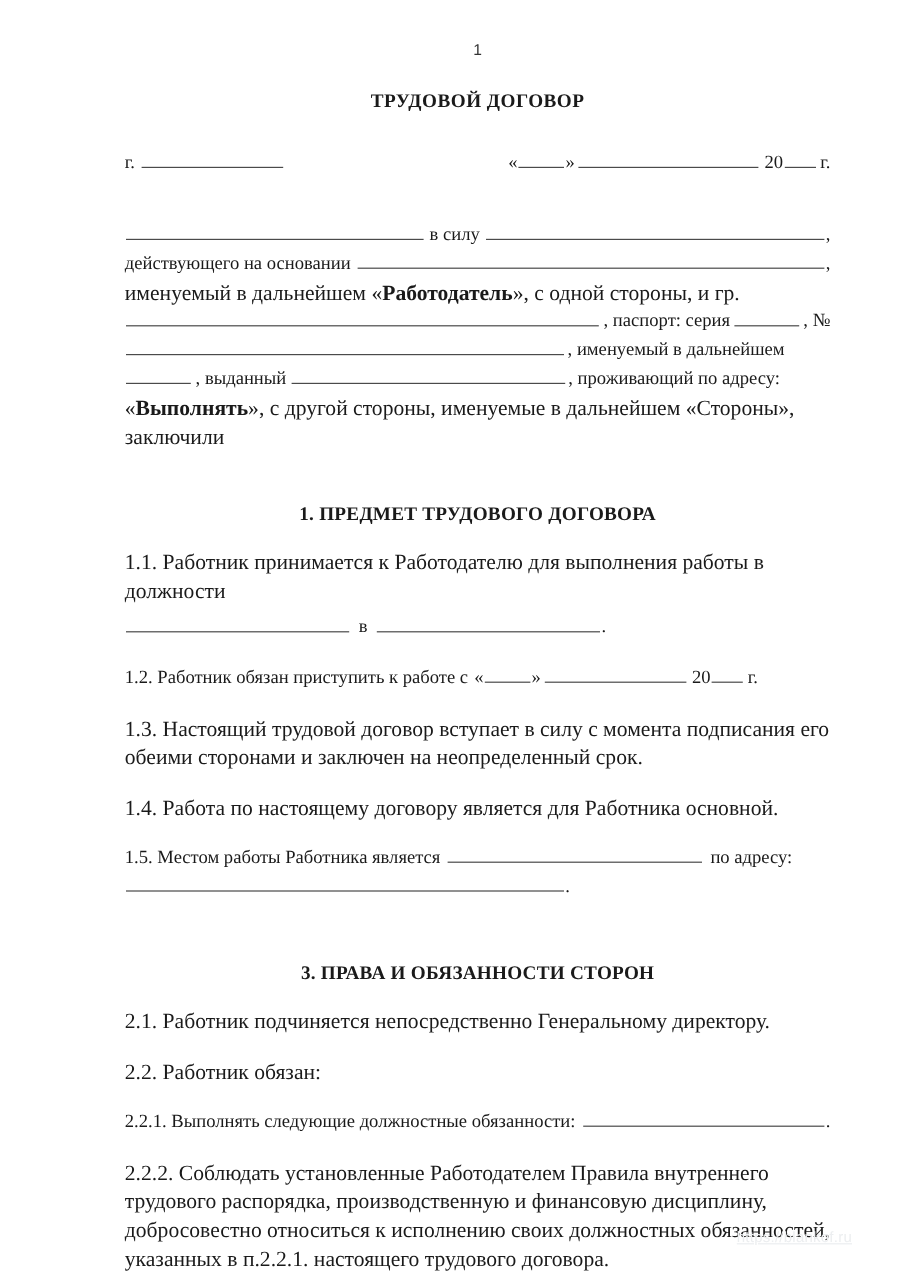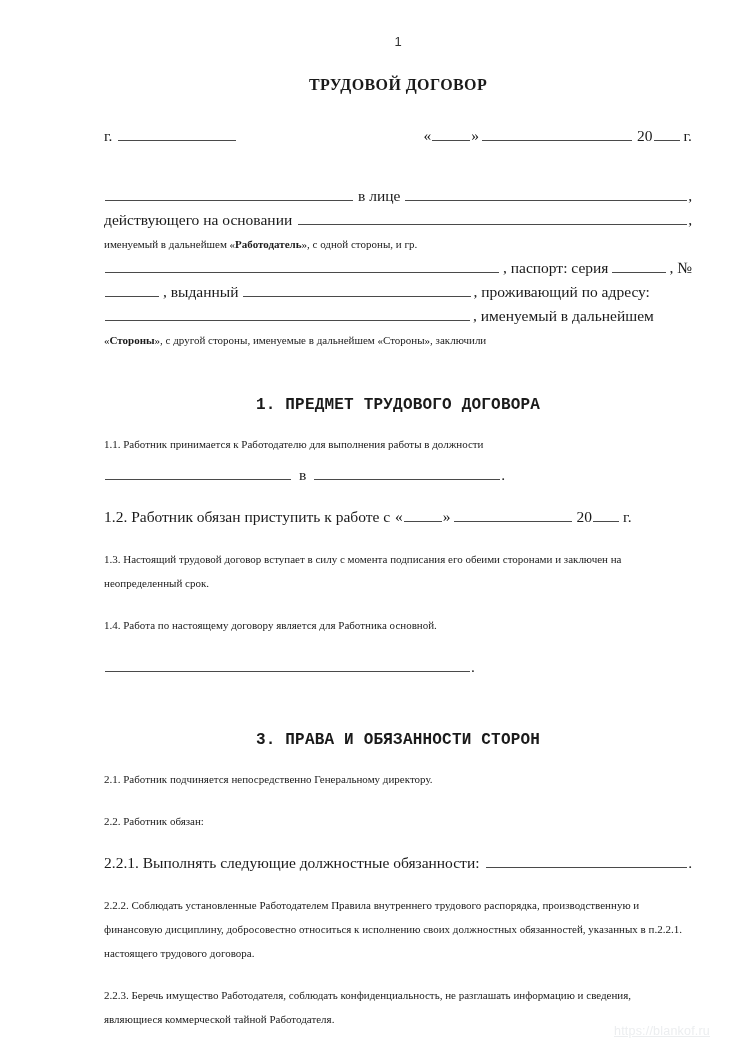--- a/index.html
+++ b/index.html
@@ -36,24 +36,23 @@
     font-weight: bold;
     font-size: 16px;
     letter-spacing: 0.4px;
     margin-top: 27px;
   }
   .section-title {
     text-align: center;
     font-weight: bold;
     font-size: 16px;
     letter-spacing: 0.2px;
-    font-family: Liberation Mono, monospace;
   }
   .para {
-    font-size: 11px;
+    font-size: 18px;
     line-height: 24px;
     text-align: left;
   }
   .row {
     display: flex;
     align-items: baseline;
     font-size: 15.5px;
     line-height: 24px;
   }
   .spacer-between {
@@ -118,21 +117,21 @@
       <span style="margin-left:4px;">20</span>
       <span class="fill tiny"></span>
       <span style="margin-left:3px;">г.</span>
     </div>
 
     <div class="gap-lg"></div>
     <div class="gap-sm"></div>
 
     <div class="row">
       <span class="fill w-half"></span>
-      <span style="margin:0 4px;">в лице</span>
+      <span style="margin:0 4px;">в силу</span>
       <span class="fill grow"></span>
       <span>,</span>
     </div>
 
     <div class="row">
       <span>действующего на основании</span>
       <span class="fill grow" style="margin-left:6px;"></span>
       <span>,</span>
     </div>
 
@@ -141,33 +140,33 @@
     </div>
 
     <div class="row">
       <span class="fill grow"></span>
       <span style="margin:0 3px;">, паспорт: серия</span>
       <span class="fill w-ms"></span>
       <span style="margin-left:2px;">, №</span>
     </div>
 
     <div class="row">
+      <span class="fill w-full"></span>
+      <span style="margin-left:2px;">, именуемый в дальнейшем</span>
+    </div>
+
+    <div class="row">
       <span class="fill w-ms"></span>
       <span style="margin:0 3px;">, выданный</span>
       <span class="fill w-q"></span>
       <span style="margin-left:2px;">, проживающий по адресу:</span>
     </div>
 
-    <div class="row">
-      <span class="fill w-full"></span>
-      <span style="margin-left:2px;">, именуемый в дальнейшем</span>
-    </div>
-
     <div class="para">
-      «<b>Стороны</b>», с другой стороны, именуемые в дальнейшем «Стороны», заключили
+      «<b>Выполнять</b>», с другой стороны, именуемые в дальнейшем «Стороны», заключили
     </div>
 
 
     <div class="gap-lg"></div>
     <div class="gap-md"></div>
 
     <div class="section-title">1. ПРЕДМЕТ ТРУДОВОГО ДОГОВОРА</div>
 
     <div class="gap-md"></div>
 
@@ -196,20 +195,25 @@
     <div class="gap-md"></div>
 
     <div class="para">1.3. Настоящий трудовой договор вступает в силу с момента подписания его обеими сторонами и заключен на неопределенный срок.</div>
 
     <div class="gap-md"></div>
 
     <div class="para">1.4. Работа по настоящему договору является для Работника основной.</div>
 
     <div class="gap-md"></div>
 
+    <div class="row">
+      <span>1.5. Местом работы Работника является</span>
+      <span class="fill w-xxl" style="margin-left:6px;"></span>
+      <span style="margin-left:6px;">по адресу:</span>
+    </div>
 
     <div class="row">
       <span class="fill w-full"></span>
       <span>.</span>
     </div>
 
     <div class="gap-lg"></div>
     <div class="gap-lg"></div>
 
     <div class="section-title">3. ПРАВА И ОБЯЗАННОСТИ СТОРОН</div>

